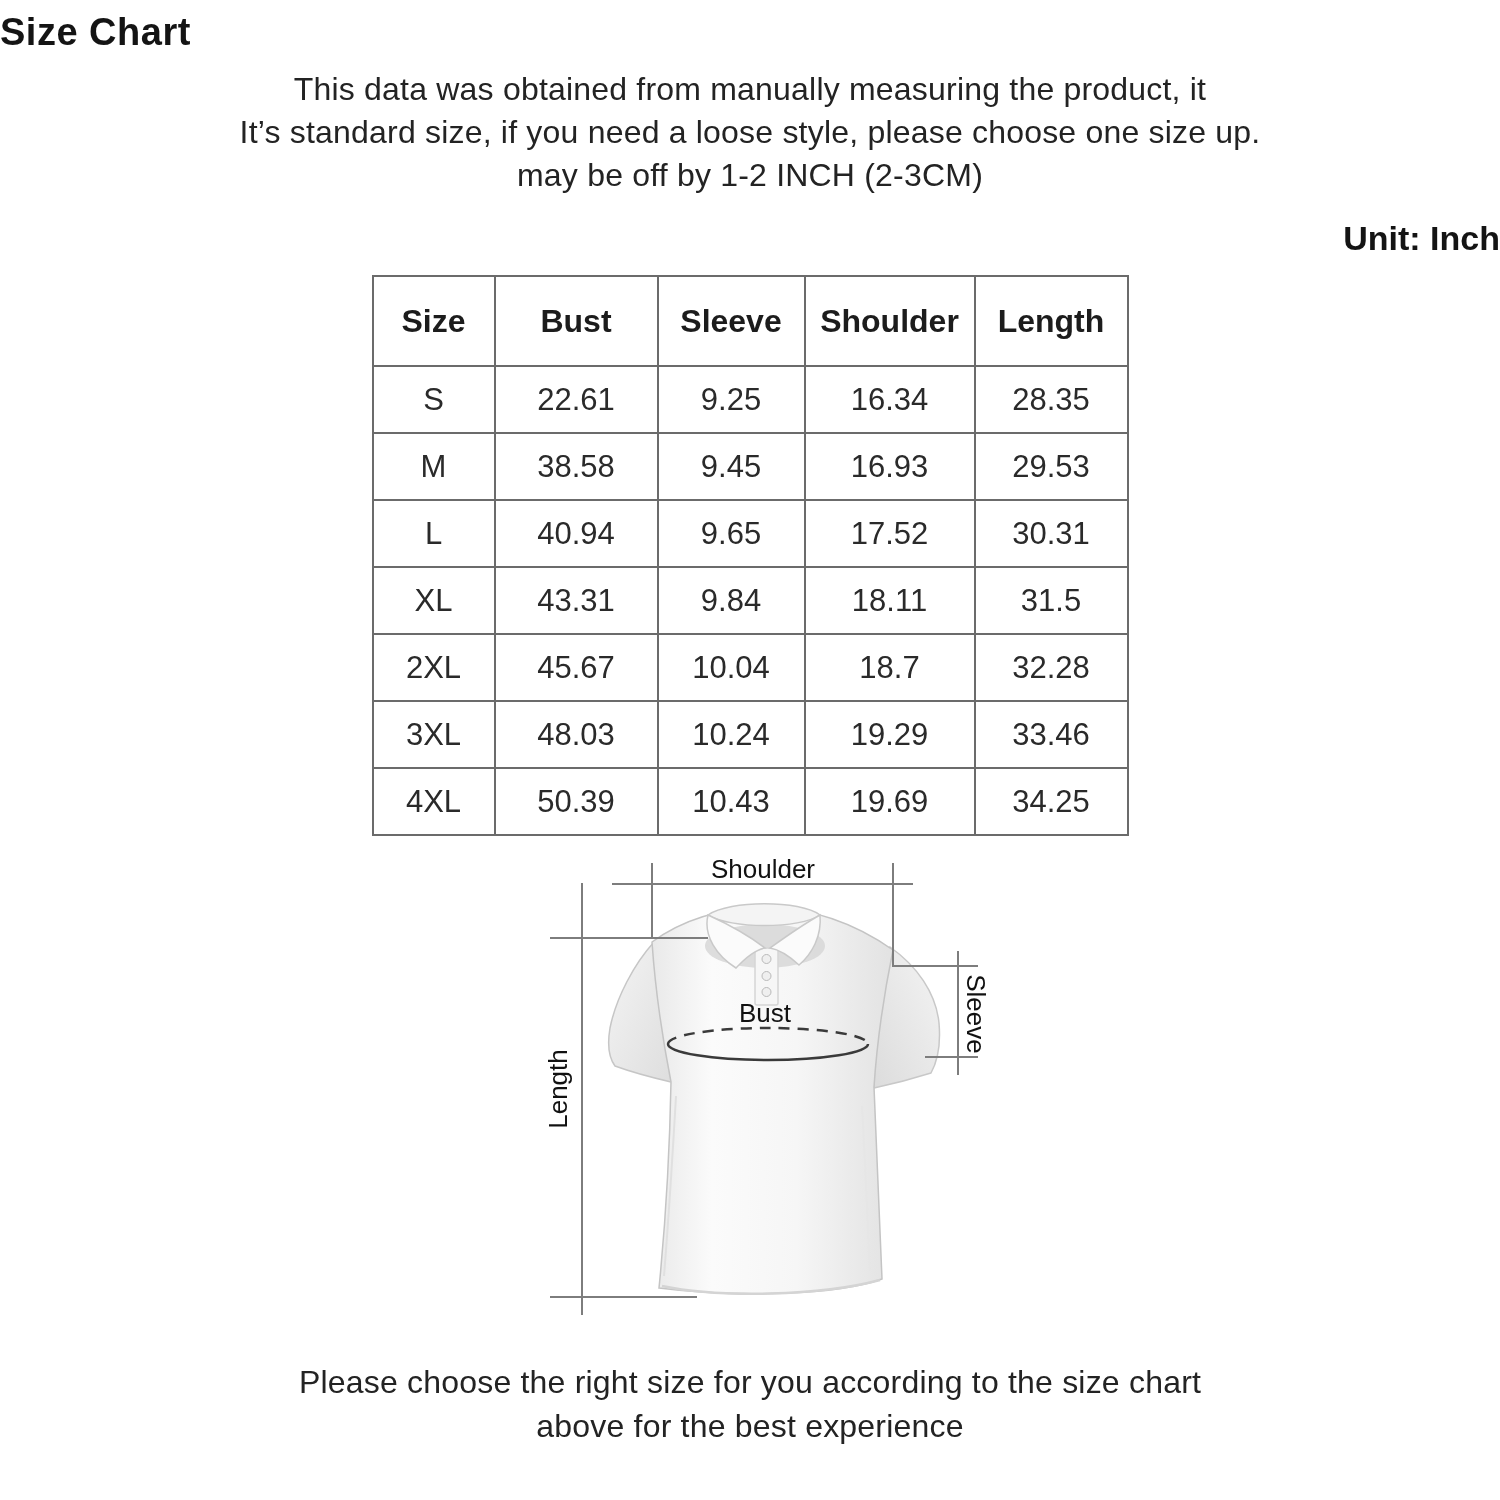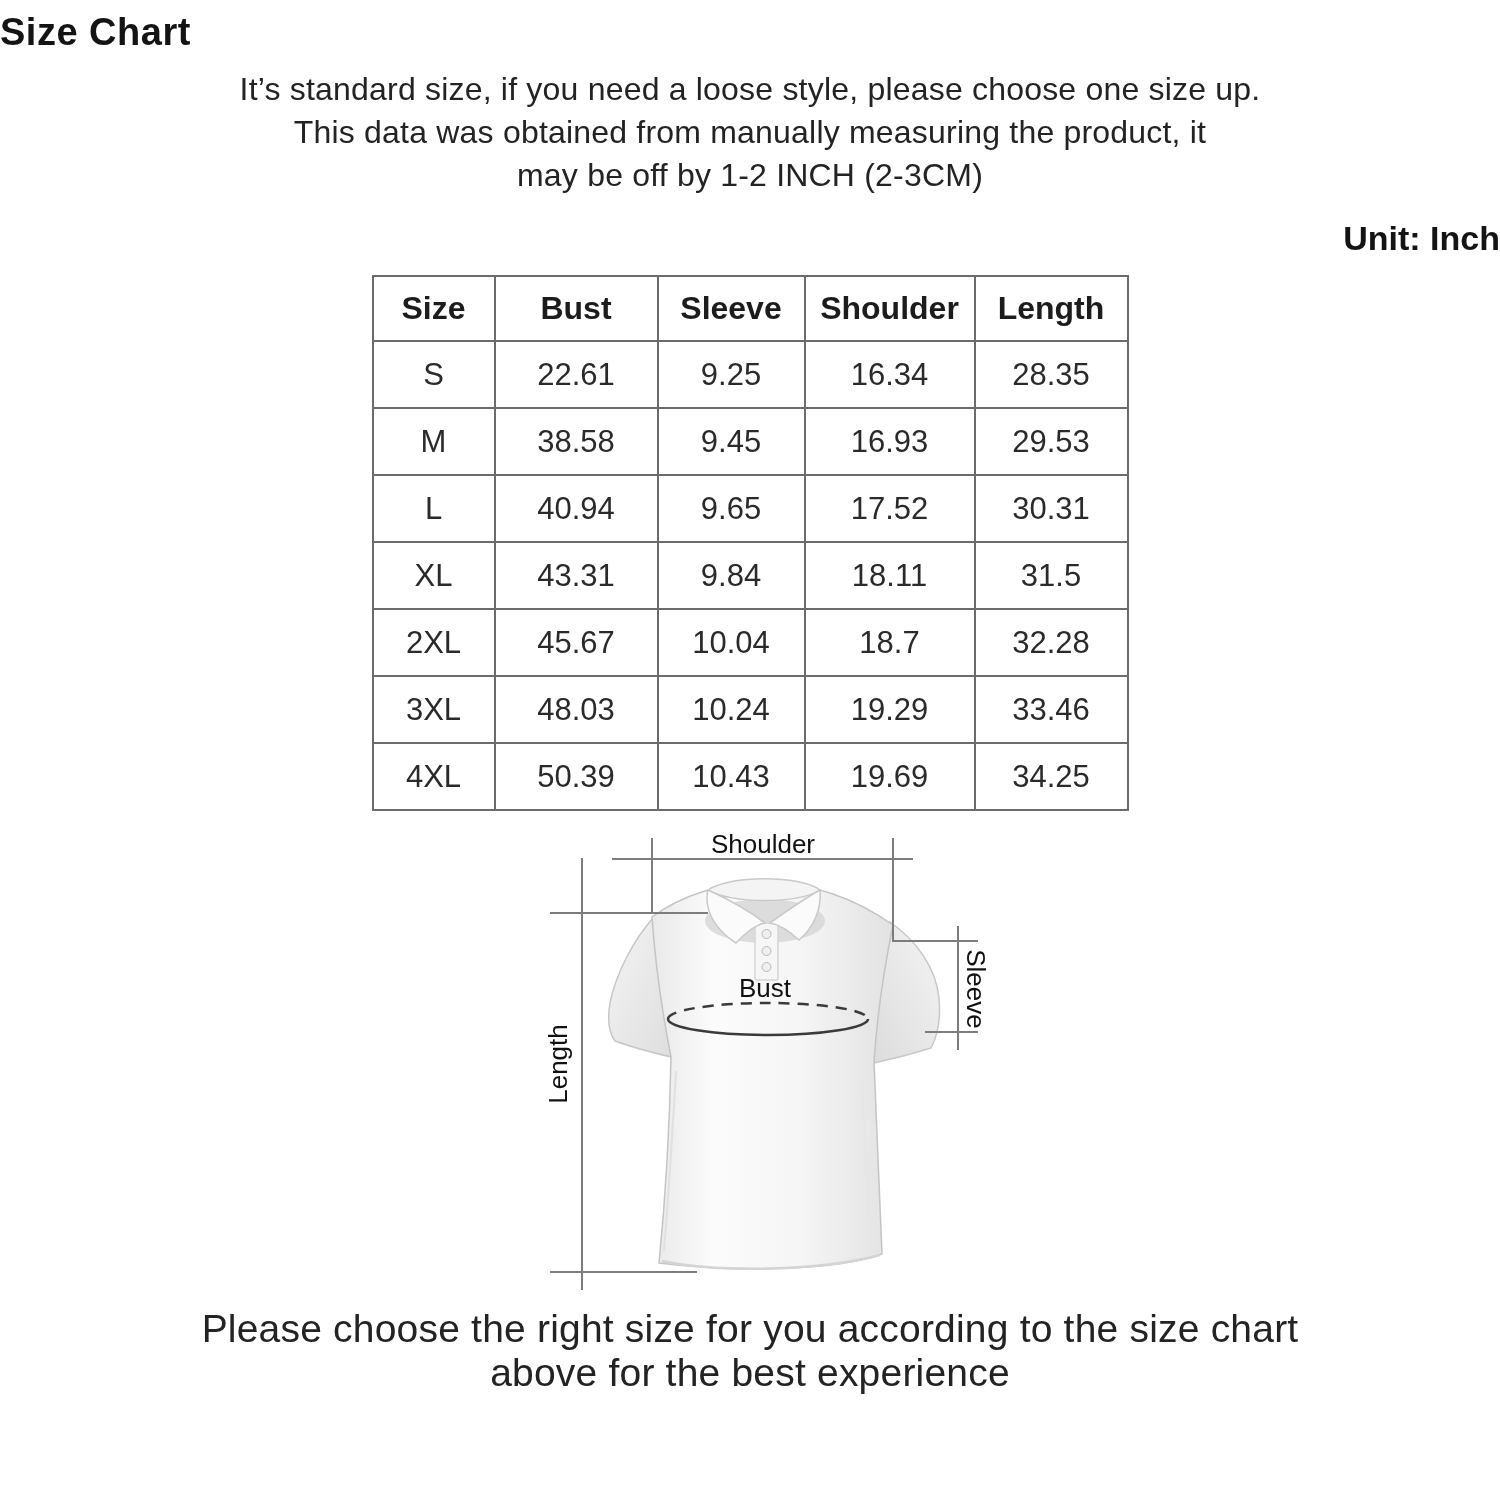--- a/index.html
+++ b/index.html
@@ -42,53 +42,53 @@
     table-layout:fixed;
   }
   table.size-table th, table.size-table td {
     border:2px solid #6b6b6b;
     text-align:center;
     vertical-align:middle;
     font-size:31px;
     color:#2a2a2a;
   }
   table.size-table th {
-    height:65px;
+    height:90px;
     font-weight:700;
     font-size:32px;
     color:#1c1c1c;
   }
   table.size-table td { height:67px; }
   .diagram {
     position:relative;
     width:490px; height:480px;
     margin-top:10px;
     margin-left:520px;
   }
   .footer {
-    margin-top:6px;
+    margin-top:34px;
     text-align:center;
-    font-size:39px;
+    font-size:32px;
     line-height:44px;
     letter-spacing:0.2px;
     color:#232323;
   }
   .measure { stroke:#7d7d7d; stroke-width:2; fill:none; }
   .dlabel { font-family:"Liberation Sans", sans-serif; font-size:26px; fill:#111111; }
 </style>
 </head>
 <body>
 
 <div class="page">
 
   <h1 class="title">Size Chart</h1>
 
   <div class="intro">
+    <div>This data was obtained from manually measuring the product, it</div>
     <div>It’s standard size, if you need a loose style, please choose one size up.</div>
-    <div>This data was obtained from manually measuring the product, it</div>
     <div>may be off by 1-2 INCH (2-3CM)</div>
   </div>
 
   <div class="unit">Unit: Inch</div>
 
   <table class="size-table">
     <colgroup>
       <col style="width:122px">
         <col style="width:163px">
         <col style="width:147px">

